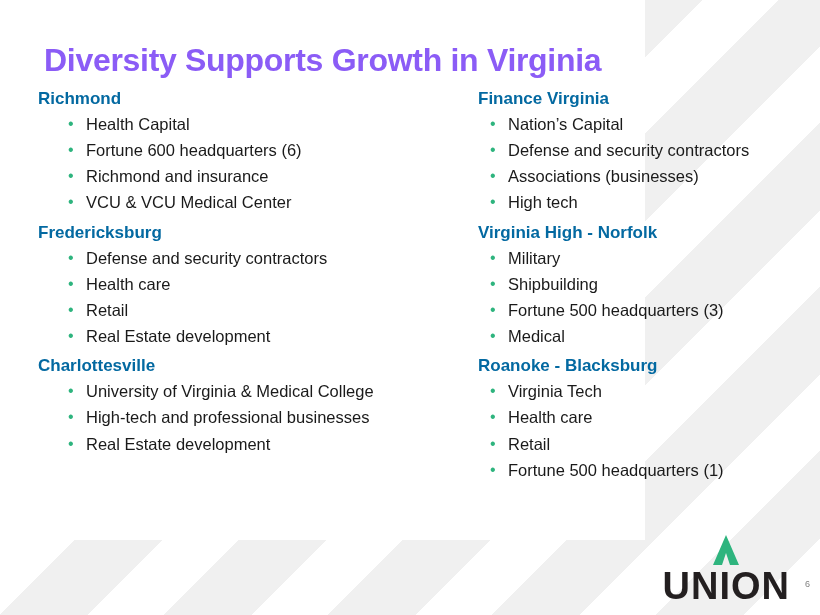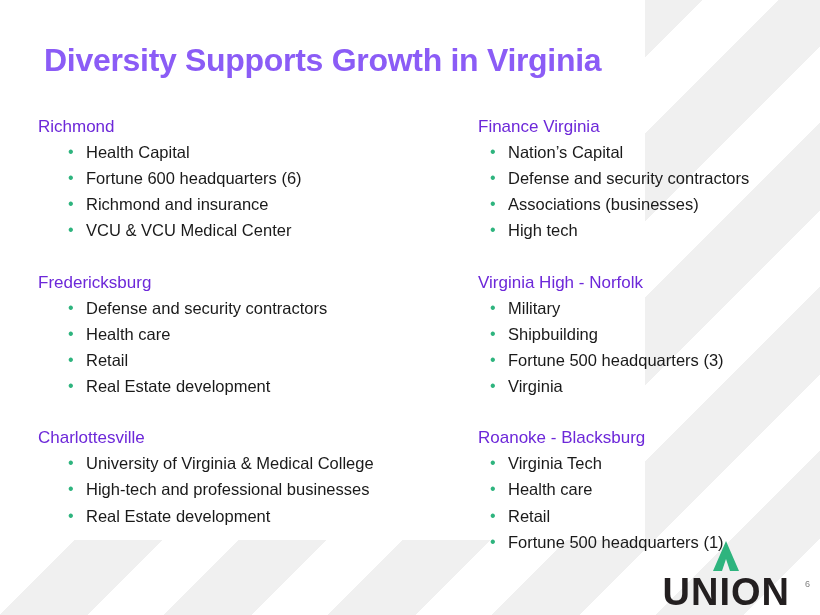--- a/index.html
+++ b/index.html
@@ -70,25 +70,24 @@
   }
   .col-right {
     left: 478px;
     width: 330px;
   }
   .group {
     margin-bottom: 6px;
   }
   .group-heading {
     font-size: 17px;
-    font-weight: normal;
-    color: #6d28d9;
+    font-weight: bold;
+    color: #0369a1;
     margin-bottom: 3px;
     line-height: 1.25;
-    margin-top: 28px;
   }
   ul.items {
     list-style: none;
     margin: 0;
     padding: 0;
   }
   ul.items li {
     position: relative;
     padding-left: 26px;
     font-size: 16.5px;
@@ -112,21 +111,21 @@
   }
   .col-right ul.items li {
     padding-left: 30px;
   }
   .col-right ul.items li .bullet {
     left: 12px;
   }
   .logo {
     position: absolute;
     right: 30px;
-    bottom: 4px;
+    bottom: 10px;
     z-index: 3;
     text-align: center;
   }
   .logo-mark {
     display: block;
     margin: 0 auto 2px auto;
   }
   .logo-text {
     font-size: 38px;
     font-weight: bold;
@@ -198,21 +197,21 @@
           <li><span class="bullet">•</span><span>High tech</span></li>
         </ul>
       </div>
 
       <div class="group">
         <div class="group-heading">Virginia High - Norfolk</div>
         <ul class="items">
           <li><span class="bullet">•</span><span>Military</span></li>
           <li><span class="bullet">•</span><span>Shipbuilding</span></li>
           <li><span class="bullet">•</span><span>Fortune 500 headquarters (3)</span></li>
-          <li><span class="bullet">•</span><span>Virginia</span></li>
+          <li><span class="bullet">•</span><span>Medical</span></li>
         </ul>
       </div>
 
       <div class="group">
         <div class="group-heading">Roanoke - Blacksburg</div>
         <ul class="items">
           <li><span class="bullet">•</span><span>Virginia Tech</span></li>
           <li><span class="bullet">•</span><span>Health care</span></li>
           <li><span class="bullet">•</span><span>Retail</span></li>
           <li><span class="bullet">•</span><span>Fortune 500 headquarters (1)</span></li>

